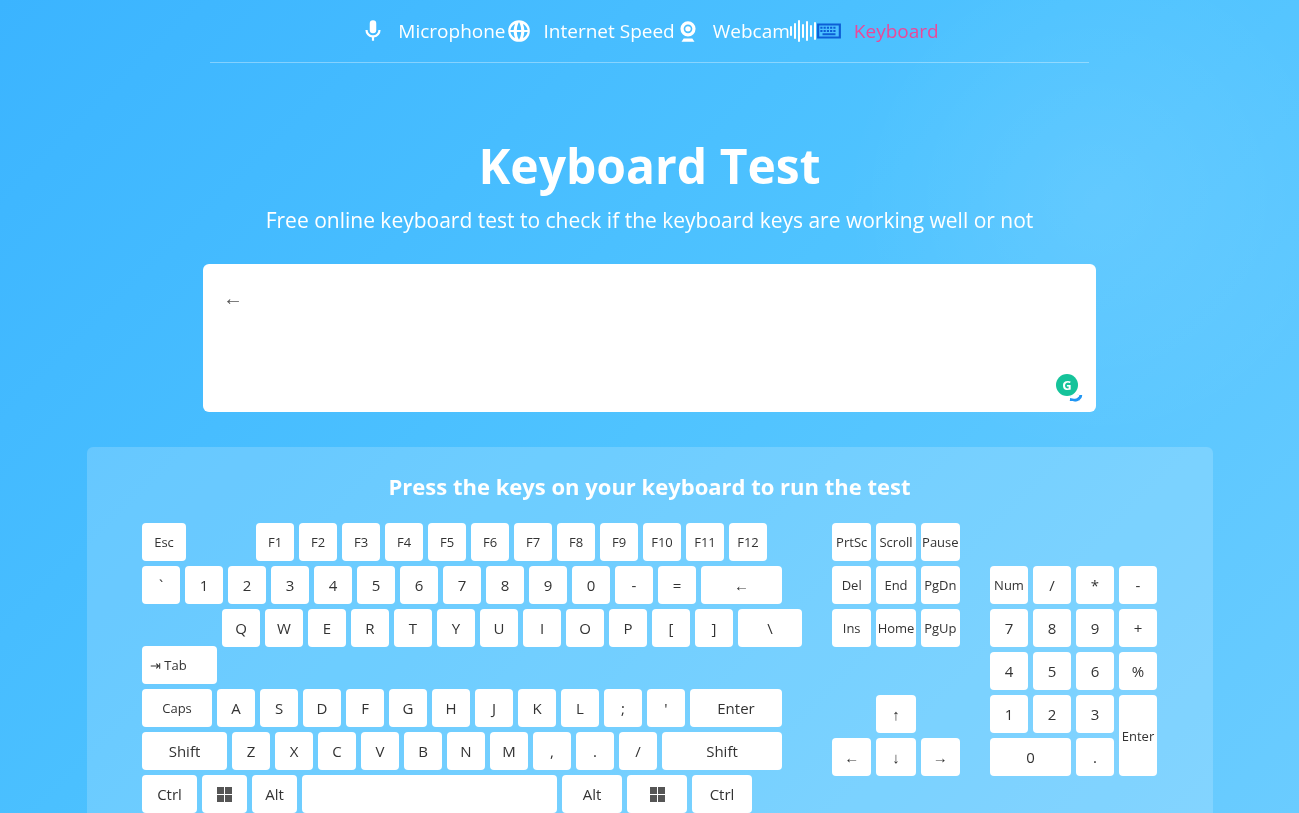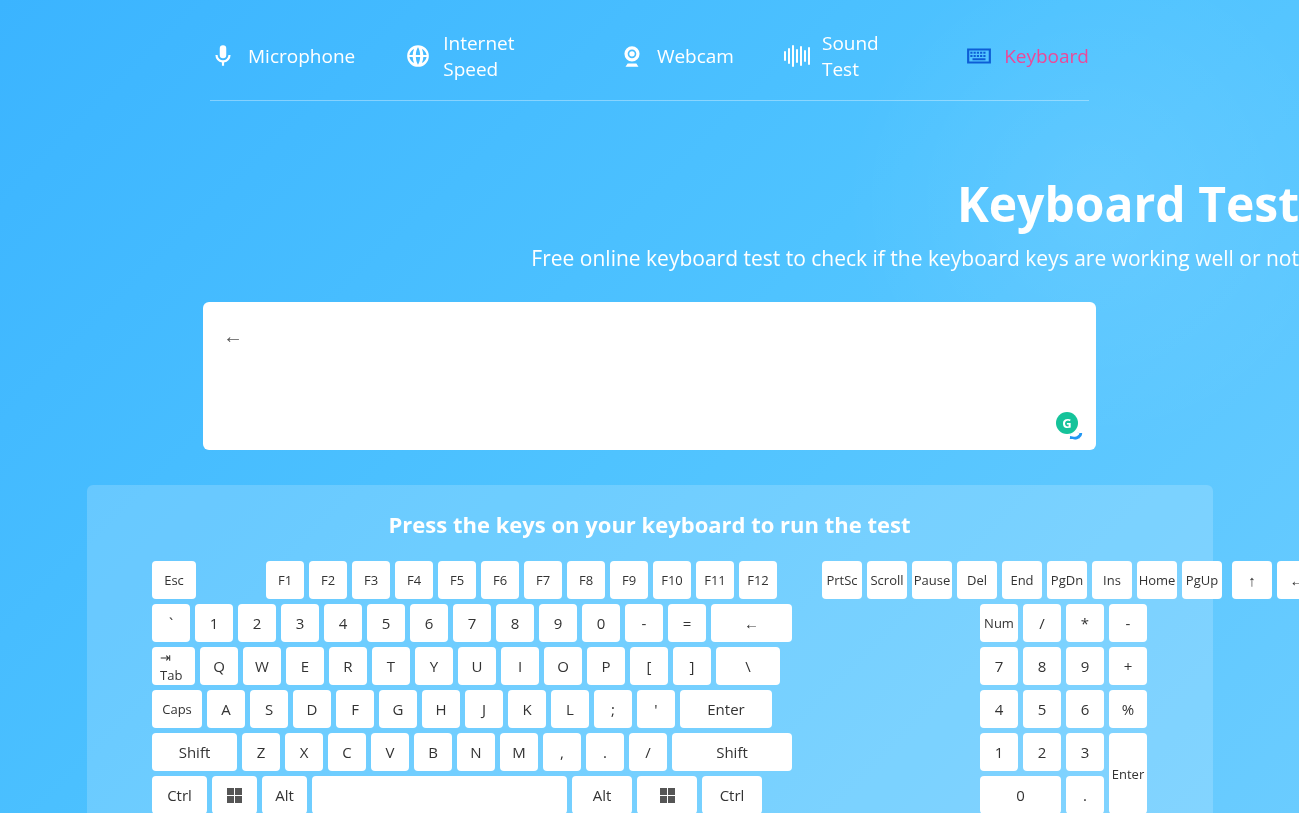--- a/index.html
+++ b/index.html
@@ -22,24 +22,23 @@
       right: -100px;
       width: 600px;
       height: 600px;
       background: radial-gradient(circle, rgba(255,255,255,0.08) 0%, transparent 60%);
       border-radius: 50%;
     }
     .nav {
       display: flex;
       justify-content: center;
       align-items: center;
-      gap: 50px;
       padding: 18px 0;
       border-bottom: 1px solid rgba(255,255,255,0.35);
-      margin: 12px 210px;
+      margin: 0 210px;
       position: relative;
       z-index: 1;
     }
     .nav-item {
       display: flex;
       align-items: center;
       gap: 12px;
       color: #fff;
       font-size: 19px;
       font-weight: 500;
@@ -65,21 +64,21 @@
       align-items: center;
       gap: 2px;
       height: 22px;
     }
     .sound-bars span {
       width: 2px;
       background: #fff;
       border-radius: 1px;
     }
     .hero {
-      text-align: right;
+      text-align: center;
       margin-top: 70px;
       position: relative;
       z-index: 1;
     }
     .hero h1 {
       color: #fff;
       font-size: 48px;
       font-weight: 700;
     }
     .hero p {
@@ -155,21 +154,21 @@
       justify-content: center;
     }
     .main-cluster {
       display: flex;
       flex-direction: column;
       gap: 5px;
       border-radius: 9px;
     }
     .nav-cluster {
       display: flex;
-      flex-direction: row;
+      flex-direction: column;
       gap: 5px;
       width: 128px;
     }
     .numpad-cluster {
       display: flex;
       flex-direction: column;
       gap: 5px;
     }
     .krow {
       display: flex;
@@ -187,22 +186,22 @@
       color: #333;
       cursor: pointer;
       user-select: none;
       padding: 0 6px;
     }
     .key.small { font-size: 13px; }
     .key.w-esc { width: 44px; }
     .key.w-fn { width: 38px; }
     .key.w-std { width: 38px; }
     .key.w-backspace { width: 81px; }
-    .key.w-tab { width: 43px; justify-content: flex-start; padding-left: 8px; }
-    .key.w-caps { width: 50px; }
+    .key.w-tab { width: 75px; justify-content: flex-start; padding-left: 8px; margin-top: 37px; }
+    .key.w-caps { width: 70px; }
     .key.w-shift-l { width: 85px; }
     .key.w-ctrl { width: 55px; }
     .key.w-win { width: 45px; }
     .key.w-alt { width: 45px; }
     .key.w-space { width: 255px; }
     .key.w-nav { width: 40px; }
     .key.w-num { width: 38px; }
     .key.w-num0 { width: 81px; }
     .key.h-tall { height: 81px; }
     .spacer { display: inline-block; }
@@ -270,21 +269,20 @@
       <span class="sound-bars">
         <span style="height:10px"></span>
           <span style="height:16px"></span>
           <span style="height:22px"></span>
           <span style="height:14px"></span>
           <span style="height:20px"></span>
           <span style="height:12px"></span>
           <span style="height:18px"></span>
       </span>
     </span>
-    <span>Sound Test</span>
   </div>
   <div class="nav-item active">
     <span class="nav-icon">
       <svg viewBox="0 0 24 24">
           <path fill="none" stroke="#0d5ed6" stroke-width="2" d="M2 6h20v12H2z"></path>
           <path fill="#0d5ed6" d="M4 8h2v2H4zm3 0h2v2H7zm3 0h2v2h-2zm3 0h2v2h-2zm3 0h2v2h-2zM4 11h2v2H4zm3 0h2v2H7zm3 0h2v2h-2zm3 0h2v2h-2zm3 0h2v2h-2zM6 14h12v2H6z"></path>
         </svg>
     </span>
     <span>Keyboard</span>
   </div>

